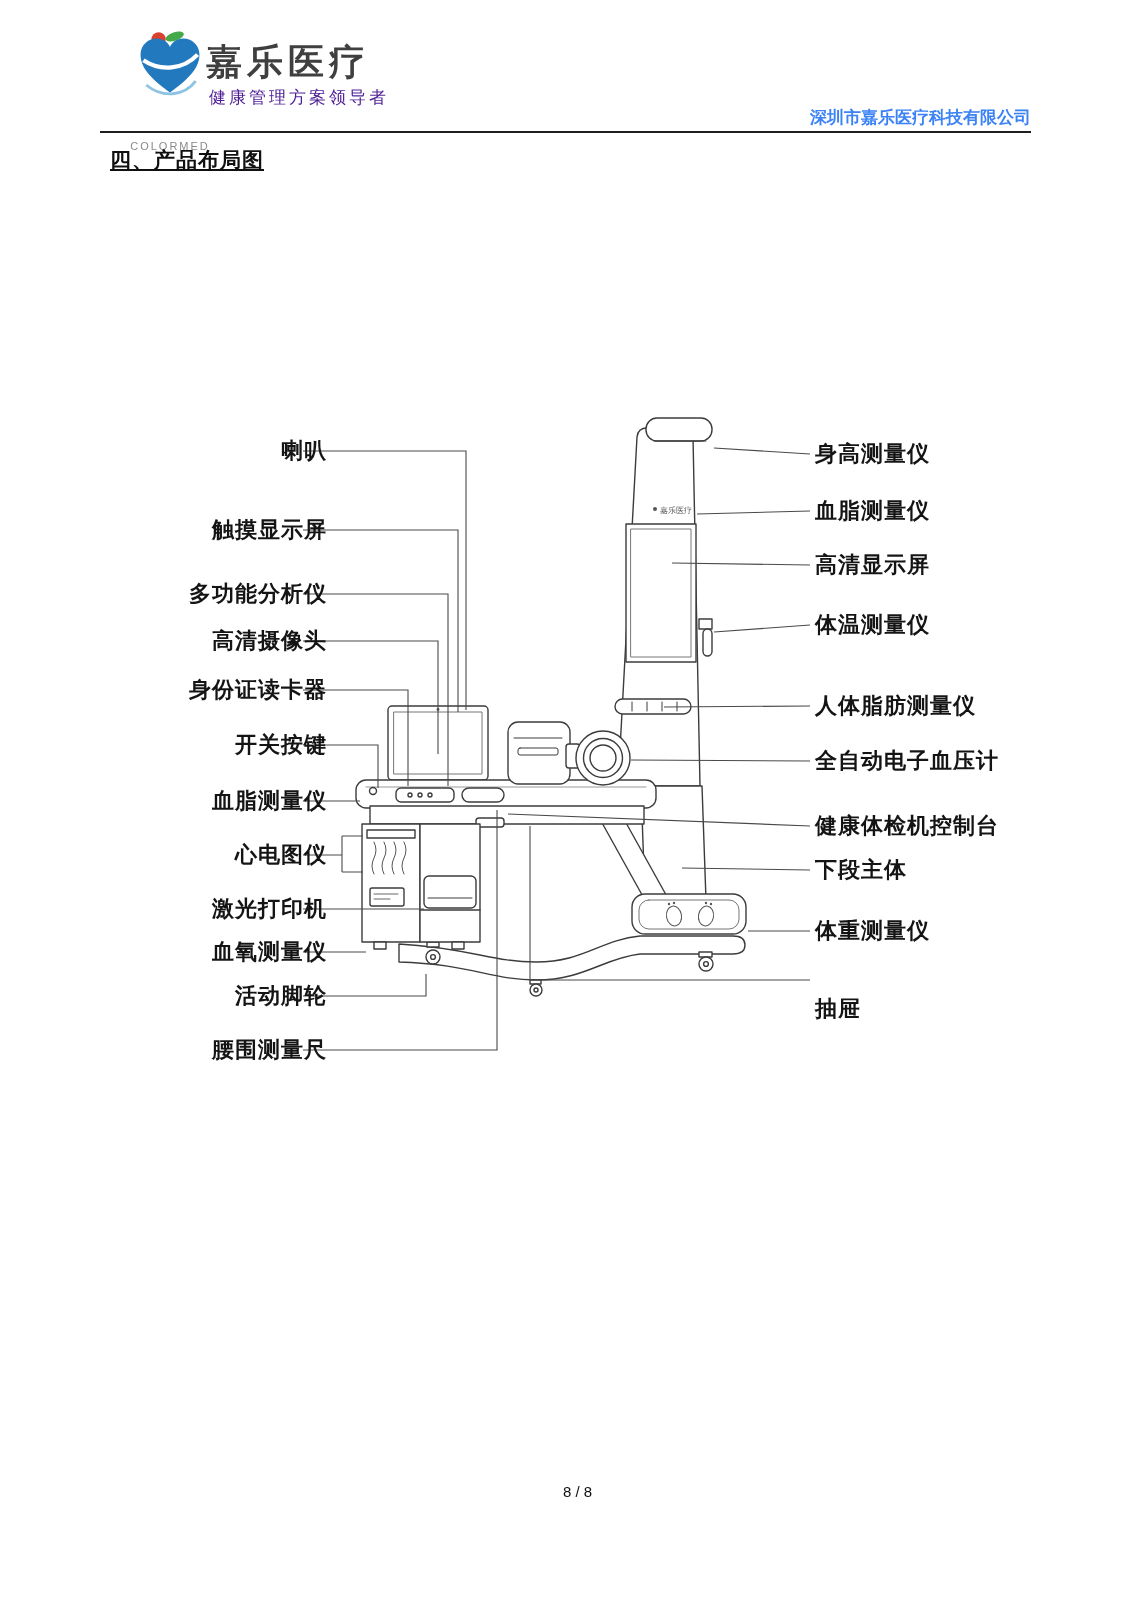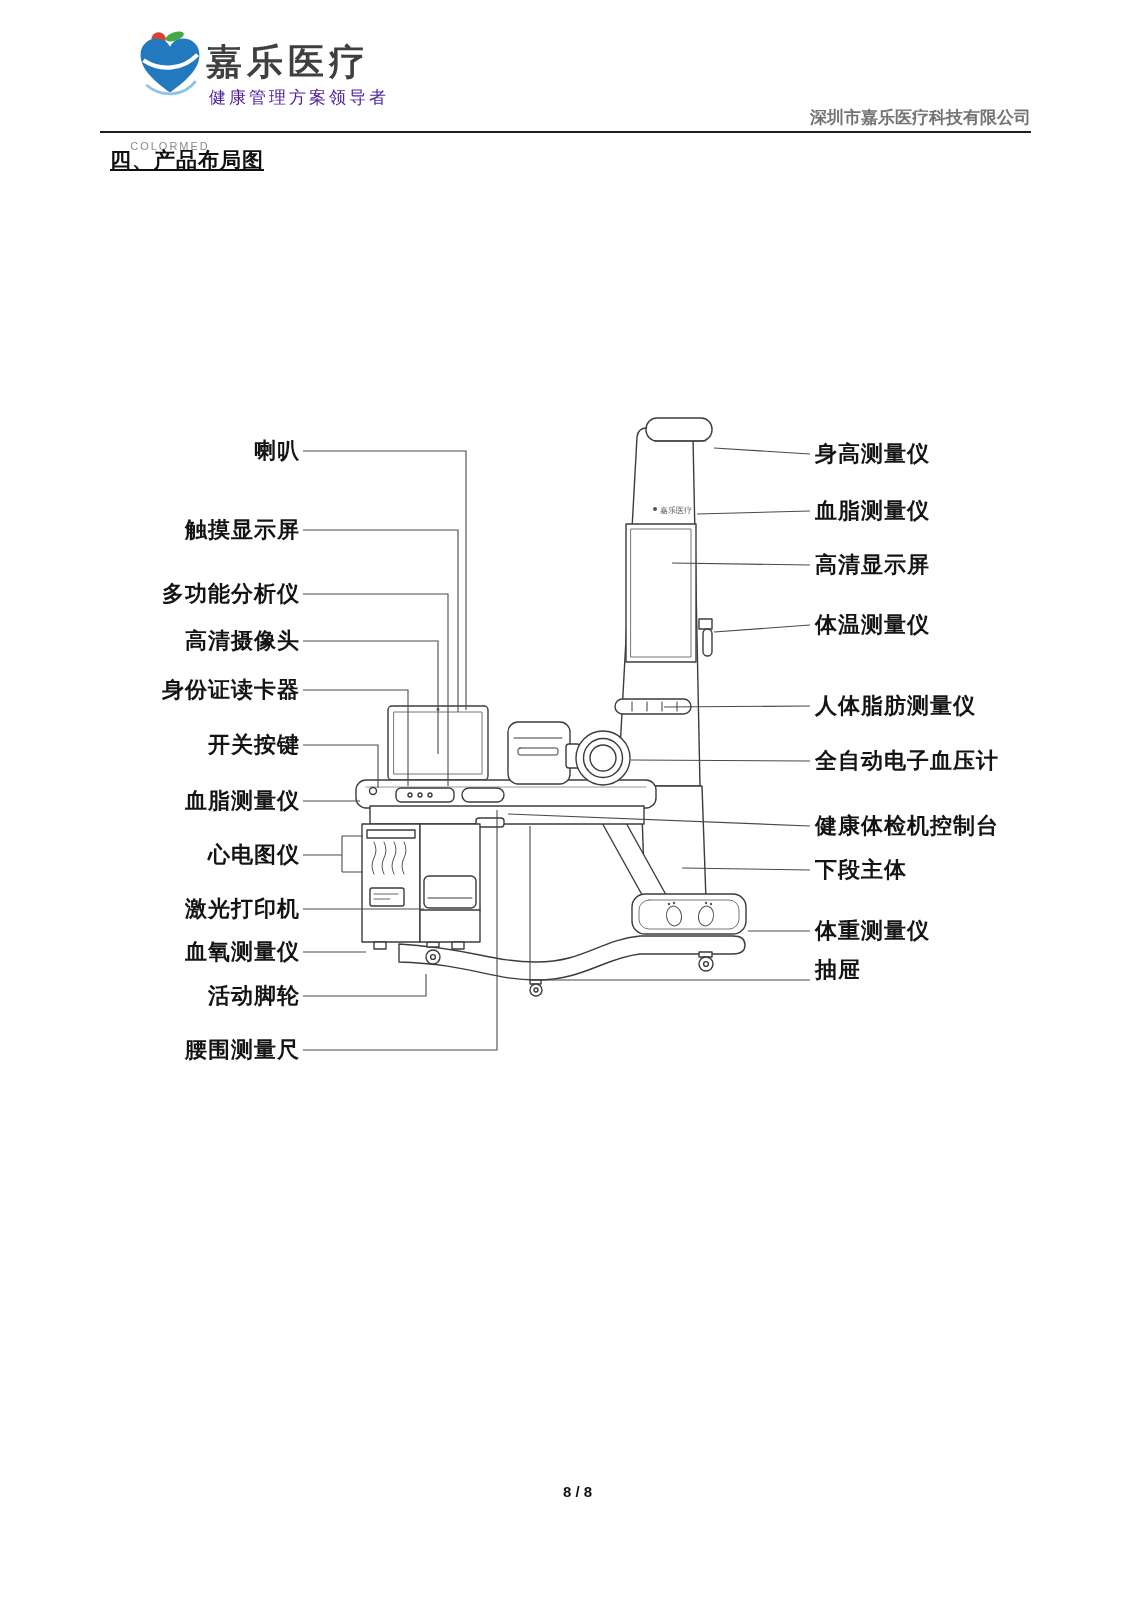--- a/index.html
+++ b/index.html
@@ -9,34 +9,34 @@
   }
   
   .logo-icon { position:absolute; left:130px; top:28px; width:80px; height:76px; }
   .logo-sub  { position:absolute; left:124px; top:104px; width:92px; text-align:center;
                font-size:11px; color:#8a8a8a; letter-spacing:2px;margin-top:36px; }
   .brand-name { position:absolute; left:206px; top:38px; font-size:36px; font-weight:700;
                color:#3f3f3f; letter-spacing:5px; }
   .brand-tagline { position:absolute; left:209px; top:86px; font-size:17px; color:#4c1d95;
                letter-spacing:3px; }
   .company-name { position:absolute; right:100px; top:106px; font-size:17px; font-weight:700;
-               color:#737373; }
+               color:#3b82f6; }
   .header-rule { position:absolute; left:100px; right:100px; top:131px; height:2px; background:#1f1f1f; }
   
   .section-title { position:absolute; left:110px; top:146px; margin:0; font-size:21px; font-weight:700;
                color:#101010; font-family:"Liberation Serif", serif; letter-spacing:1px;text-decoration:underline; }
   
   .diagram-svg { position:absolute; left:0; top:0; width:1131px; height:1600px; }
   .dlabel { position:absolute; font-size:22px; font-weight:700; color:#141414;
             white-space:nowrap; line-height:28px; letter-spacing:1px; }
-  .dlabel-left  { right:831px; text-align:right; }
+  .dlabel-left  { right:804px; text-align:right; }
   .dlabel-right { left:815px; }
   
   .page-number { position:absolute; left:0; right:0; top:1483px; text-align:center;
-            font-size:15px; font-weight:700; color:#111;padding-left:24px; }
+            font-size:15px; font-weight:400; color:#111;padding-left:24px; }
 </style>
 </head>
 <body>
 
 <div class="page">
 
   <svg class="logo-icon" viewBox="0 0 80 80" aria-hidden="true">
     <circle cx="28" cy="12" r="7.5" fill="#d8402f"></circle>
     <ellipse cx="45" cy="9" rx="10" ry="4.5" transform="rotate(-18 45 9)" fill="#44a948"></ellipse>
     <path d="M 40 68 C 18 52 9 41 9 28 C 9 17 18 11 26 11 C 33 11 38 15 40 20 C 42 15 47 11 54 11 C 62 11 71 17 71 28 C 71 41 62 52 40 68 Z" fill="#2279bd"></path>
@@ -183,17 +183,17 @@
 
   <div class="dlabel dlabel-right" style="top:440px">身高测量仪</div>
   <div class="dlabel dlabel-right" style="top:497px">血脂测量仪</div>
   <div class="dlabel dlabel-right" style="top:551px">高清显示屏</div>
   <div class="dlabel dlabel-right" style="top:611px">体温测量仪</div>
   <div class="dlabel dlabel-right" style="top:692px">人体脂肪测量仪</div>
   <div class="dlabel dlabel-right" style="top:747px">全自动电子血压计</div>
   <div class="dlabel dlabel-right" style="top:812px">健康体检机控制台</div>
   <div class="dlabel dlabel-right" style="top:856px">下段主体</div>
   <div class="dlabel dlabel-right" style="top:917px">体重测量仪</div>
-  <div class="dlabel dlabel-right" style="top:956px">抽屉</div>
+  <div class="dlabel dlabel-right" style="top:995px">抽屉</div>
 
   <div class="page-number">8 / 8</div>
 
 </div>
 
 </body></html>

